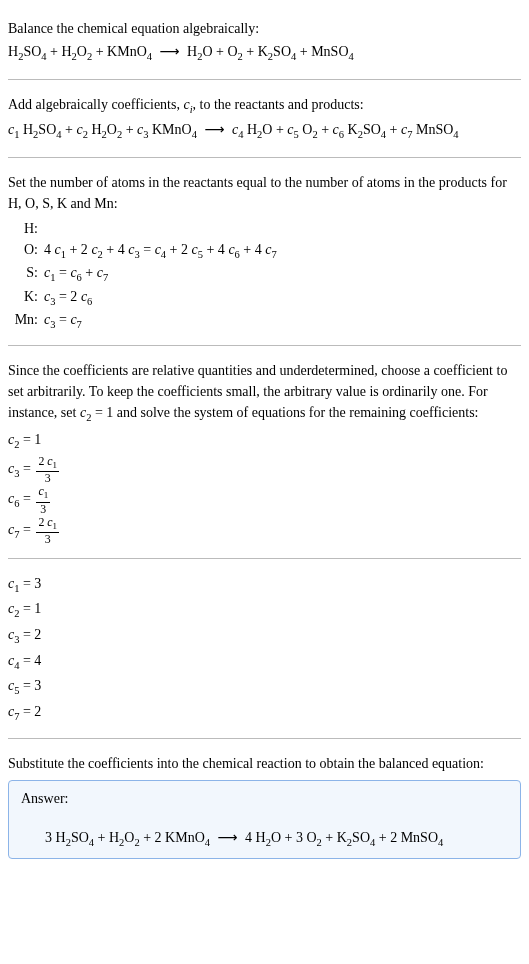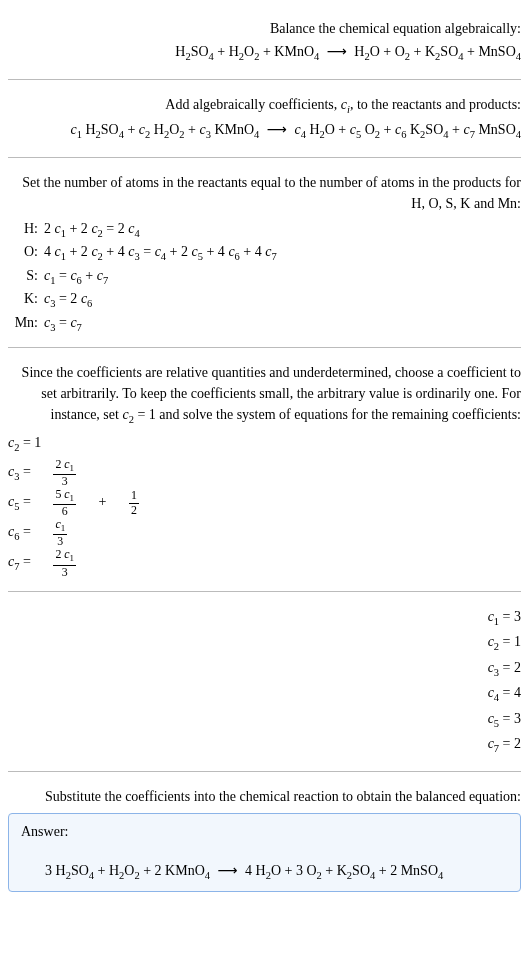--- a/index.html
+++ b/index.html
@@ -15,21 +15,20 @@
       padding: 8px 0;
     }
     .hr {
       border: none;
       border-top: 1px solid #bbb;
       margin: 4px 0;
     }
     .line {
       line-height: 1.5;
       margin: 2px 0;
-      text-align: right;
     }
     sub {
       font-size: 0.75em;
       vertical-align: sub;
     }
     .eq-table {
       margin-left: 4px;
       margin-top: 4px;
     }
     .eq-row {
@@ -40,21 +39,21 @@
     .eq-label {
       width: 32px;
       text-align: right;
       padding-right: 6px;
     }
     .frac {
       display: inline-block;
       vertical-align: middle;
       text-align: center;
       font-size: 0.85em;
-      margin: 0 19px;
+      margin: 0 2px;
     }
     .frac .num {
       display: block;
       border-bottom: 1px solid #000;
       padding: 0 2px;
       line-height: 1.1;
     }
     .frac .den {
       display: block;
       padding: 0 2px;
@@ -106,21 +105,20 @@
     <span class="ci">c</span><sub>4</sub><span> H</span><sub>2</sub><span>O + </span><span class="ci">c</span><sub>5</sub><span> O</span><sub>2</sub><span> + </span><span class="ci">c</span><sub>6</sub><span> K</span><sub>2</sub><span>SO</span><sub>4</sub><span> + </span><span class="ci">c</span><sub>7</sub><span> MnSO</span><sub>4</sub>
   </div>
 </div>
 <hr class="hr">
 
 <div class="section">
   <div class="line">Set the number of atoms in the reactants equal to the number of atoms in the products for H, O, S, K and Mn:</div>
   <div class="eq-table">
     <div class="eq-row">
       <div class="eq-label">H:</div>
-      <div><span>2 </span><span class="ci">c</span><sub>1</sub><span> + 2 </span><span class="ci">c</span><sub>2</sub><span> = 2 </span><span class="ci">c</span><sub>4</sub></div>
     </div>
     <div class="eq-row">
       <div class="eq-label">O:</div>
       <div><span>4 </span><span class="ci">c</span><sub>1</sub><span> + 2 </span><span class="ci">c</span><sub>2</sub><span> + 4 </span><span class="ci">c</span><sub>3</sub><span> = </span><span class="ci">c</span><sub>4</sub><span> + 2 </span><span class="ci">c</span><sub>5</sub><span> + 4 </span><span class="ci">c</span><sub>6</sub><span> + 4 </span><span class="ci">c</span><sub>7</sub></div>
     </div>
     <div class="eq-row">
       <div class="eq-label">S:</div>
       <div><span class="ci">c</span><sub>1</sub><span> = </span><span class="ci">c</span><sub>6</sub><span> + </span><span class="ci">c</span><sub>7</sub></div>
     </div>
     <div class="eq-row">
@@ -134,21 +132,20 @@
   </div>
 </div>
 <hr class="hr">
 
 <div class="section">
   <div class="line">
     <span>Since the coefficients are relative quantities and underdetermined, choose a coefficient to set arbitrarily. To keep the coefficients small, the arbitrary value is ordinarily one. For instance, set </span><span class="ci">c</span><sub>2</sub><span> = 1</span><span> and solve the system of equations for the remaining coefficients:</span>
   </div>
   <div class="coef-line"><span class="ci">c</span><sub>2</sub><span> = 1</span></div>
   <div class="coef-line"><span class="ci">c</span><sub>3</sub><span> = </span><span class="frac"><span class="num"><span>2 </span><span class="ci">c</span><sub>1</sub></span><span class="den">3</span></span></div>
-  <div class="coef-line"><span class="ci">c</span><sub>5</sub><span> = </span><span class="frac"><span class="num"><span>5 </span><span class="ci">c</span><sub>1</sub></span><span class="den">6</span></span><span> + </span><span class="frac"><span class="num">1</span><span class="den">2</span></span></div>
   <div class="coef-line"><span class="ci">c</span><sub>6</sub><span> = </span><span class="frac"><span class="num"><span class="ci">c</span><sub>1</sub></span><span class="den">3</span></span></div>
   <div class="coef-line"><span class="ci">c</span><sub>7</sub><span> = </span><span class="frac"><span class="num"><span>2 </span><span class="ci">c</span><sub>1</sub></span><span class="den">3</span></span></div>
 </div>
 <hr class="hr">
 
 <div class="section">
   <div class="line"><span class="ci">c</span><sub>1</sub><span> = 3</span></div>
   <div class="line"><span class="ci">c</span><sub>2</sub><span> = 1</span></div>
   <div class="line"><span class="ci">c</span><sub>3</sub><span> = 2</span></div>
   <div class="line"><span class="ci">c</span><sub>4</sub><span> = 4</span></div>

